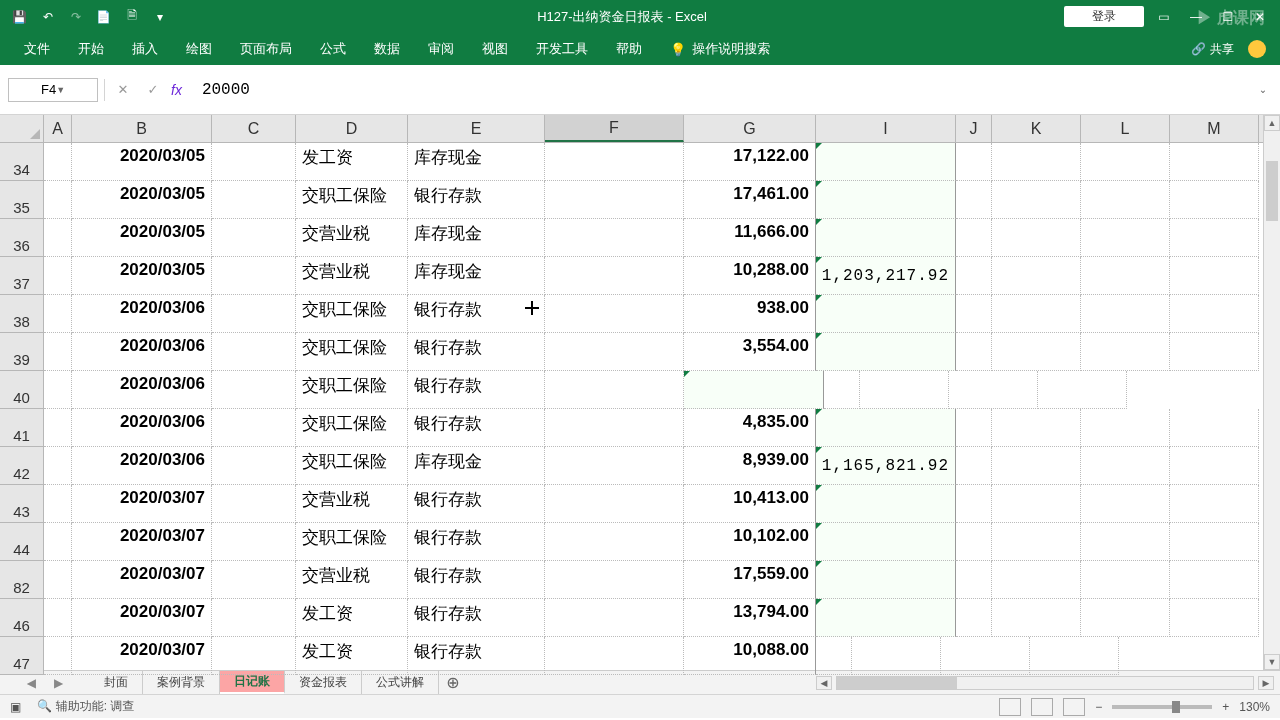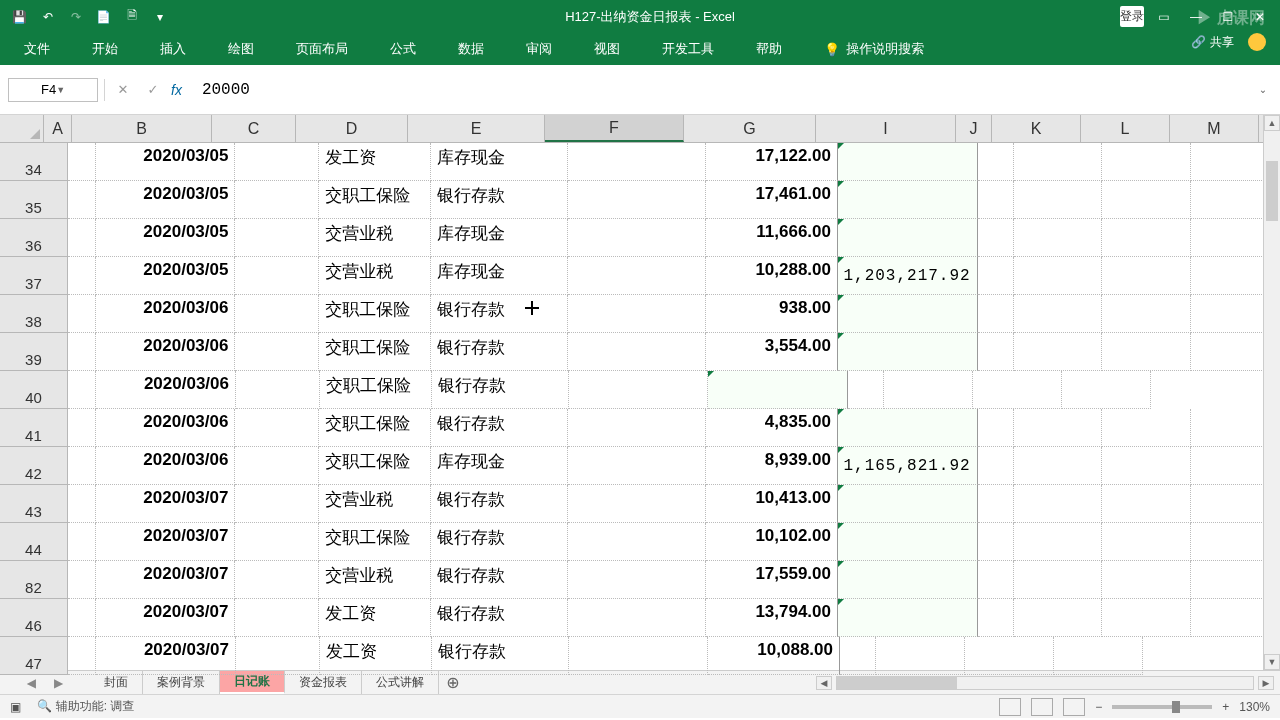--- a/index.html
+++ b/index.html
@@ -3,47 +3,47 @@
 <meta charset="utf-8">
 <style>
 * { margin: 0; padding: 0; box-sizing: border-box; font-family: "Microsoft YaHei", Arial, sans-serif; }
 body { width: 1280px; height: 720px; overflow: hidden; background: #fff; position: relative; }
 
 .titlebar { height: 33px; background: #107c41; display: flex; align-items: center; color: #fff; font-size: 12px; }
 .qat { display: flex; align-items: center; gap: 4px; padding: 0 8px; }
 .qat-item { width: 24px; height: 24px; display: flex; align-items: center; justify-content: center; cursor: pointer; }
 .title-center { flex: 1; text-align: center; font-size: 13px; }
 .title-right { display: flex; align-items: center; gap: 8px; padding-right: 8px; }
-.login-btn { background: #fff; color: #333; padding: 2px 0; font-size: 12px; border-radius: 2px; cursor: pointer; }
+.login-btn { background: #fff; color: #333; padding: 2px 28px; font-size: 12px; border-radius: 2px; cursor: pointer; }
 .watermark { position: absolute; right: 15px; top: 8px; color: rgba(255,255,255,0.4); font-size: 16px; font-weight: bold; pointer-events: none; }
 
-.ribbon-tabs { height: 32px; background: #107c41; display: flex; align-items: flex-start; padding-left: 10px; color: #fff; font-size: 13px; gap: 14px; }
+.ribbon-tabs { height: 32px; background: #107c41; display: flex; align-items: center; padding-left: 10px; color: #fff; font-size: 13px; }
 .ribbon-tab { padding: 0 14px; height: 32px; display: flex; align-items: center; cursor: pointer; }
 .ribbon-right { margin-left: auto; display: flex; align-items: center; gap: 14px; padding-right: 14px; font-size: 12px; }
 .smiley { width: 18px; height: 18px; background: #ffc83d; border-radius: 50%; position: relative; }
 
 .formula-bar { height: 50px; background: #fff; border-bottom: 1px solid #d4d4d4; display: flex; align-items: center; padding: 0 8px; gap: 6px; }
 .name-box { width: 90px; height: 24px; border: 1px solid #c0c0c0; padding: 0 6px; font-size: 13px; display: flex; align-items: center; justify-content: center; }
 .name-box-arrow { font-size: 9px; color: #666; }
 .fb-sep { width: 1px; height: 22px; background: #d4d4d4; }
 .fb-btn { width: 24px; height: 24px; display: flex; align-items: center; justify-content: center; color: #999; font-size: 13px; cursor: pointer; }
-.fx-label { font-style: italic; font-size: 14px; color: #0369a1; margin-right: 6px; }
+.fx-label { font-style: italic; font-size: 14px; color: #6d28d9; margin-right: 6px; }
 .formula-input { flex: 1; height: 24px; border: none; padding: 0 8px; font-size: 16px; outline: none; font-family: Liberation Mono, monospace; }
 .formula-expand { width: 18px; color: #666; font-size: 10px; text-align: center; cursor: pointer; }
 
 .grid-area { position: relative; height: 555px; background: #fff; }
 .col-headers { height: 28px; display: flex; background: #e6e6e6; border-bottom: 1px solid #b7b7b7; }
 .corner { width: 44px; border-right: 1px solid #b7b7b7; background: #e6e6e6; position: relative; }
 .corner::after { content:''; position:absolute; right:3px; bottom:3px; border-left:10px solid transparent; border-bottom:10px solid #b7b7b7; }
 .col-h { border-right: 1px solid #b7b7b7; display: flex; align-items: center; justify-content: center; font-size: 16px; color: #333; background: #e6e6e6; }
 .col-h.sel { background: #d2d2d2; border-bottom: 2px solid #217346; }
 
 .rows { position: relative; }
 .row { display: flex; height: 38px; }
-.row-h { width: 68px; background: #e6e6e6; border-right: 1px solid #b7b7b7; border-bottom: 1px solid #b7b7b7; display: flex; align-items: flex-end; justify-content: center; font-size: 15px; color: #333; padding-bottom: 2px; }
+.row-h { width: 44px; background: #e6e6e6; border-right: 1px solid #b7b7b7; border-bottom: 1px solid #b7b7b7; display: flex; align-items: flex-end; justify-content: center; font-size: 15px; color: #333; padding-bottom: 2px; }
 .cell { border-right: 1px dotted #bbb; border-bottom: 1px dotted #bbb; display: flex; align-items: flex-start; padding: 3px 6px; font-size: 17px; color: #000; overflow: hidden; white-space: nowrap; }
 .cell.ar { justify-content: flex-end; font-weight: bold; }
 .cell.solid-r { border-right: 1px solid #999; }
 .cell.i-col { background: #f8fff8; position: relative; font-family: "Courier New", monospace; font-size: 16px; letter-spacing: 1px; justify-content: flex-end; align-items: center; }
 .cell.i-col::before { content:''; position:absolute; left:0; top:0; border-left:6px solid #107c41; border-bottom:6px solid transparent; }
 
 .cursor-cross { position: absolute; left: 532px; top: 193px; pointer-events:none; }
 .cursor-cross::before, .cursor-cross::after { content:''; position:absolute; background:#000; }
 .cursor-cross::before { width:14px; height:2px; left:-7px; top:-1px; }
 .cursor-cross::after { width:2px; height:14px; left:-1px; top:-7px; }

